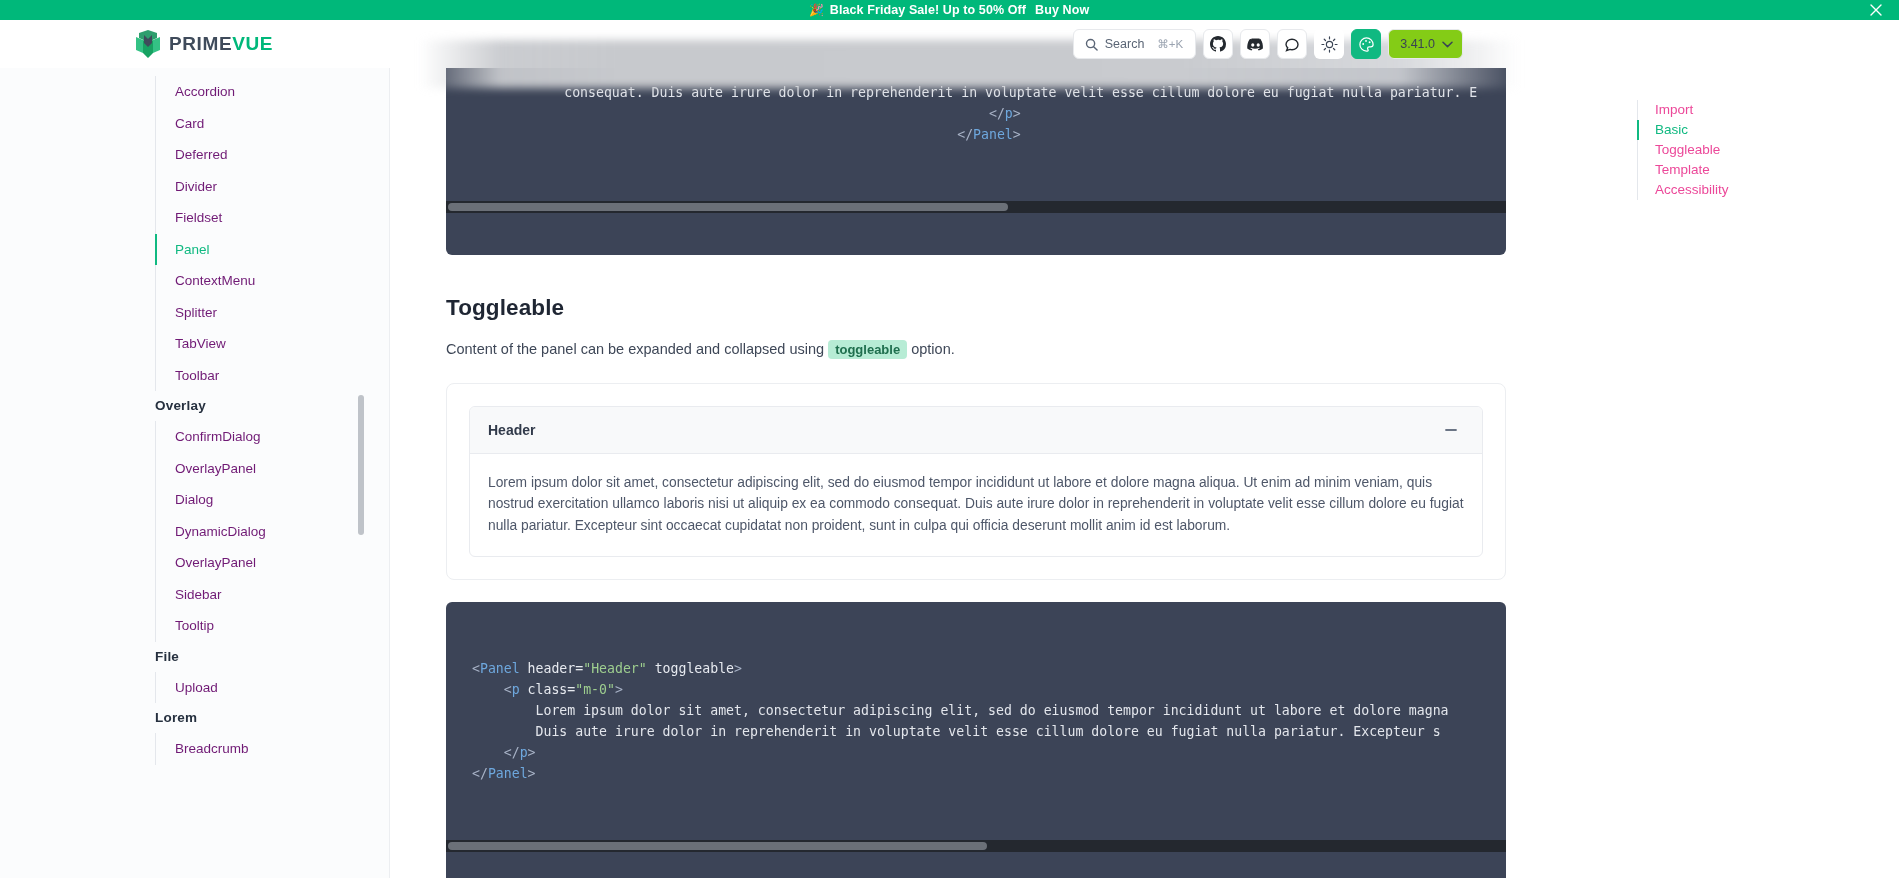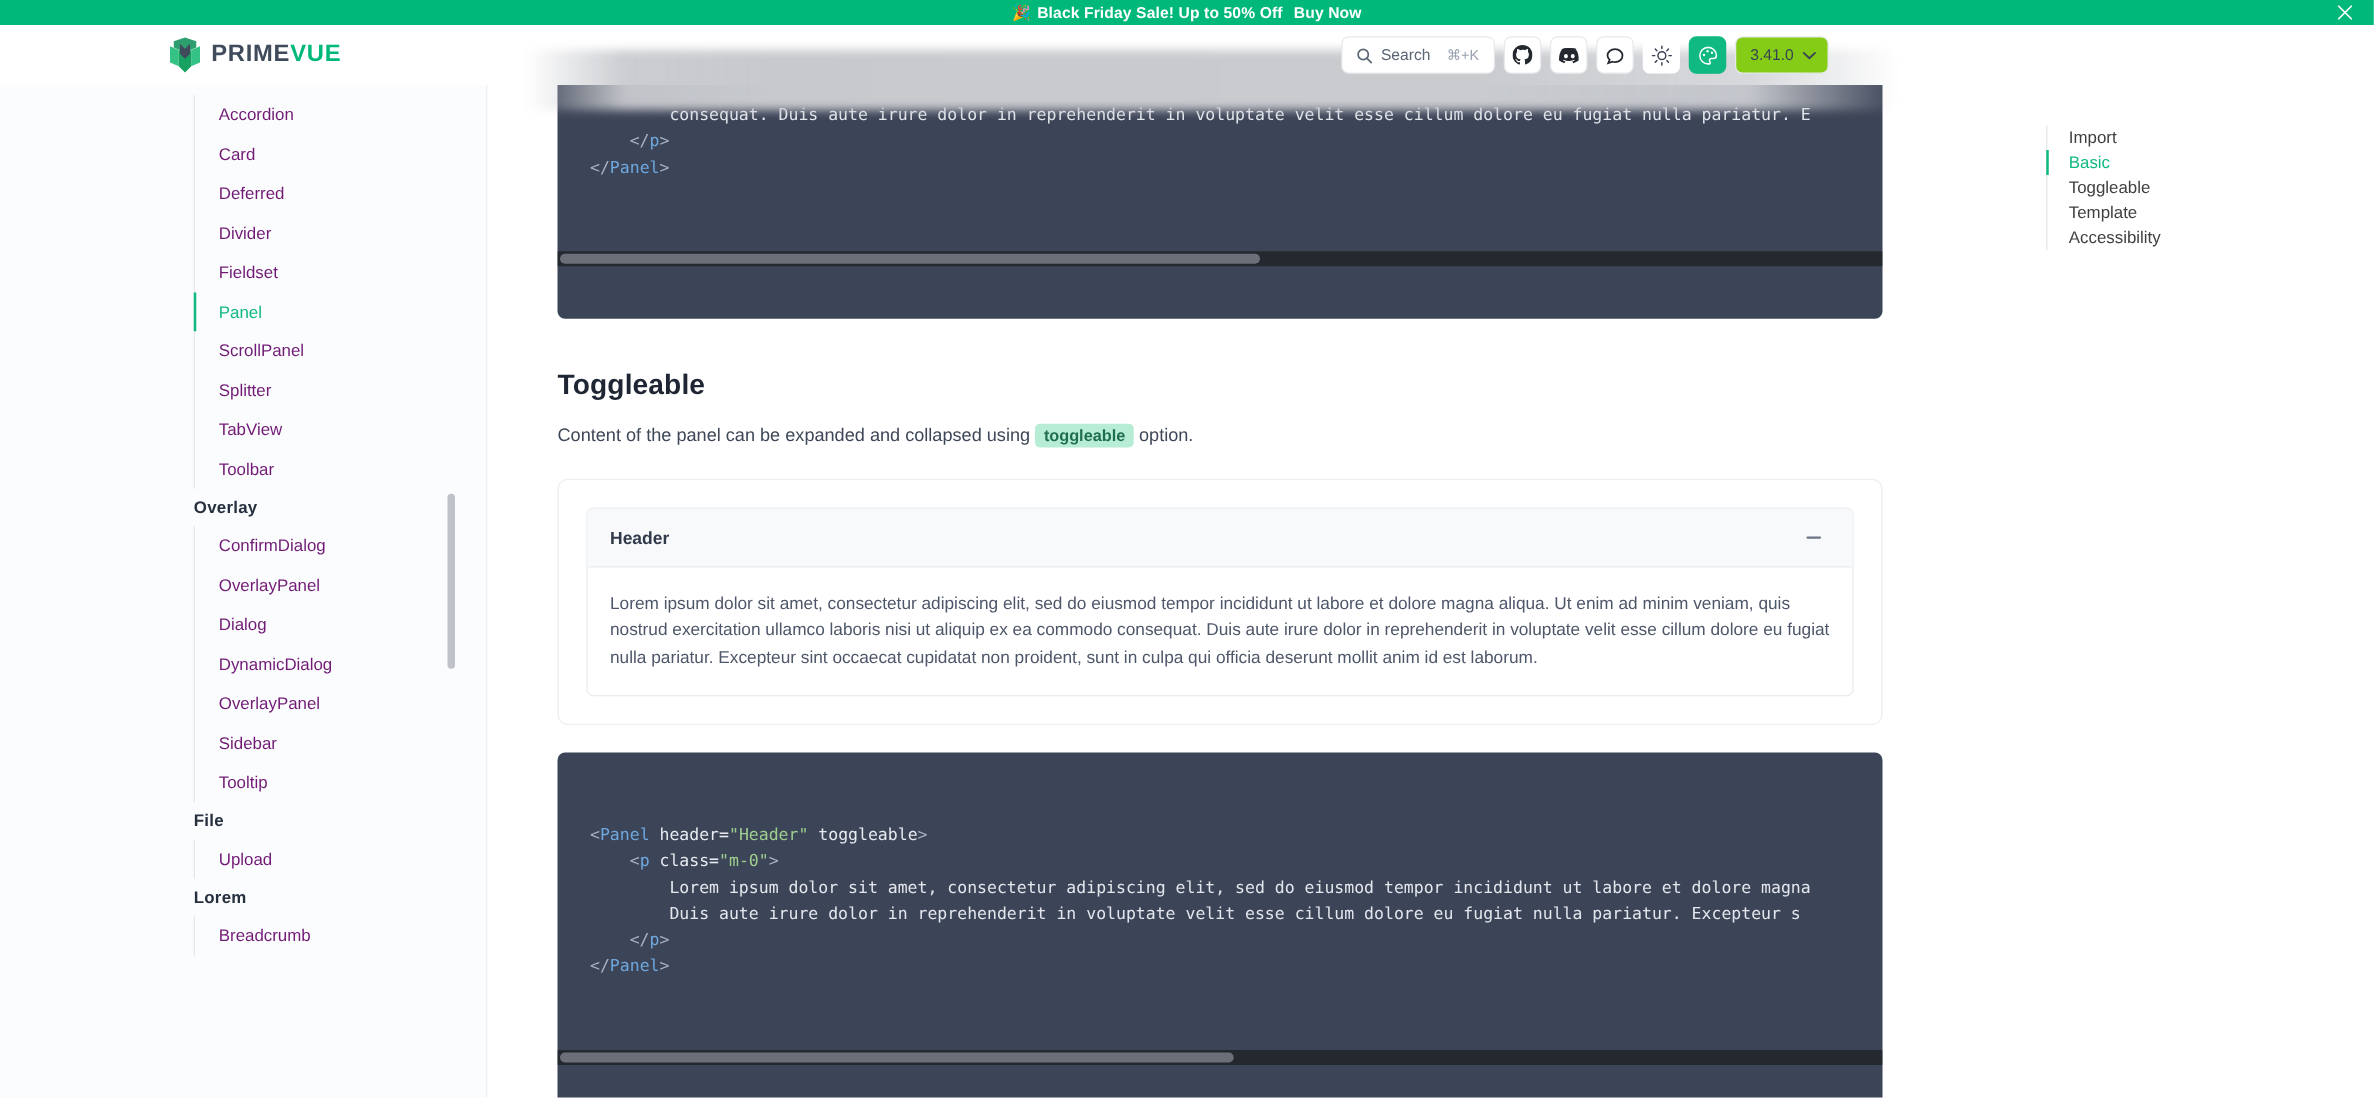--- a/index.html
+++ b/index.html
@@ -162,21 +162,21 @@
   }
   .panel-body { padding: 18px 18px 20px 18px; }
   .panel-body p { font-size: 13.8px; line-height: 1.55; color: #4e5769; }
 
   
   .toc {
     position: absolute; right: 92px; top: 100px; width: 170px;
     border-left: 1px solid #e4e7ec;
   }
   .toc-item {
-    font-size: 13.5px; color: #404040; height: 20px; line-height: 20px;
+    font-size: 13.5px; color: #ec4899; height: 20px; line-height: 20px;
     padding-left: 16px; margin-left: -1px; cursor: pointer;
     border-left: 2px solid transparent;
   }
   .toc-item.active { color: #10b981; border-left-color: #10b981; }
 
   svg { display: block; }
 </style>
 </head>
 <body>
 
@@ -269,21 +269,21 @@
 <div class="sidebar">
   <div class="sidebar-inner" id="sidebar-groups">
       <div class="side-group-title">Panel</div>
       <div class="side-list">
         <div class="side-item">Accordion</div>
         <div class="side-item">Card</div>
         <div class="side-item">Deferred</div>
         <div class="side-item">Divider</div>
         <div class="side-item">Fieldset</div>
         <div class="side-item active">Panel</div>
-        <div class="side-item">ScrollPanel</div>
+        <div class="side-item">ContextMenu</div>
         <div class="side-item">Splitter</div>
         <div class="side-item">TabView</div>
         <div class="side-item">Toolbar</div>
       </div>
       <div class="side-group-title">Overlay</div>
       <div class="side-list">
         <div class="side-item">ConfirmDialog</div>
         <div class="side-item">OverlayPanel</div>
         <div class="side-item">Dialog</div>
         <div class="side-item">DynamicDialog</div>
@@ -300,21 +300,21 @@
         <div class="side-item">Breadcrumb</div>
       </div>
     </div>
   <div class="sidebar-scrollbar"></div>
   <div class="sidebar-divider"></div>
 </div>
 
 <div class="main">
   <div class="content">
 
-    <div class="code-block" style="margin-top:-42px;">
+    <div class="code-block" style="margin-top:-42px;text-align:center;">
       <div class="code-inner" id="top-code"><div><span class="tok-text">        consequat. Duis aute irure dolor in reprehenderit in voluptate velit esse cillum dolore eu fugiat nulla pariatur. E</span></div><div><span class="tok-punct">    &lt;/</span><span class="tok-tag">p</span><span class="tok-punct">&gt;</span></div><div><span class="tok-punct">&lt;/</span><span class="tok-tag">Panel</span><span class="tok-punct">&gt;</span></div></div>
       <div class="code-scroll">
         <div class="thumb" id="top-code-thumb" style="width: 53%;"></div>
       </div>
     </div>
 
     <h2 class="section-title" style="margin-top:40px;">Toggleable</h2>
 
     <p class="section-desc" style="margin-top:18px;">
       <span>Content of the panel can be expanded and collapsed using </span><span class="inline-code">toggleable</span><span> option.</span>

